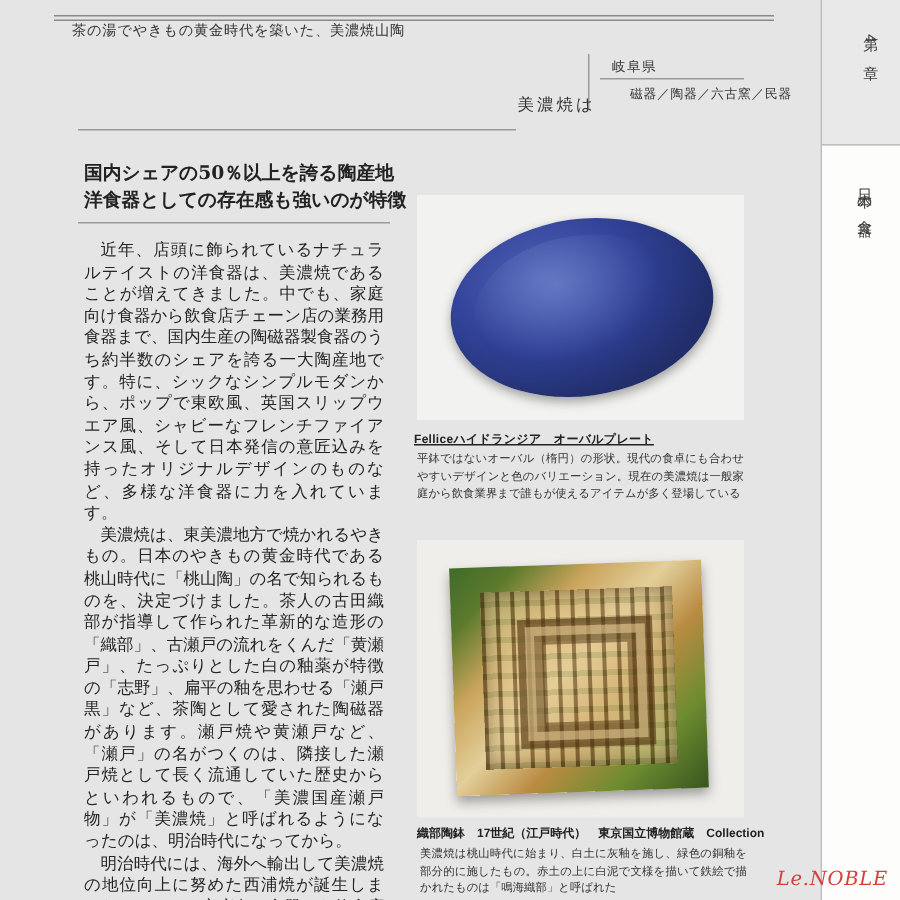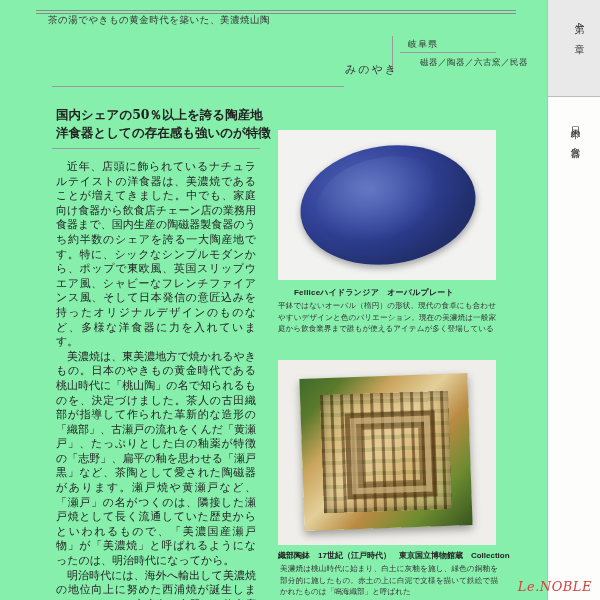--- a/index.html
+++ b/index.html
@@ -11,21 +11,21 @@
     width: 600px;
     height: 600px;
     font-family: "Liberation Sans", sans-serif;
     color: #2b2b2b;
     position: relative;
     overflow: hidden;
   }
   .page {
     position: absolute;
     inset: 0;
-    background: #86efac;
+    background: #e5e5e5;
   }
 
   
   .header-rule-top {
     position: absolute;
     left: 36px;
     top: 10px;
     width: 480px;
     border-top: 1px solid #8a8a8a;
   }
@@ -207,27 +207,28 @@
     left: 9%;
     top: 9%;
     width: 82%;
     height: 82%;
     border-radius: 50%;
     background: radial-gradient(ellipse at 40% 32%, rgba(120,140,210,0.55) 0%, rgba(40,56,140,0.18) 55%, rgba(20,28,70,0.1) 100%);
   }
 
   .fig1-cap-title {
     position: absolute;
-    left: 294px;
+    left: 276px;
     top: 287px;
     font-size: 8px;
     letter-spacing: 0.2px;
     color: #222;
     font-weight: bold;
     white-space: nowrap;
+    text-decoration: underline;
   }
   .fig1-cap-body {
     position: absolute;
     left: 278px;
     top: 300px;
     width: 218px;
     font-size: 7.6px;
     line-height: 11.6px;
     color: #333;
     text-align: justify;
@@ -320,21 +321,21 @@
   <div class="header-title">茶の湯でやきもの黄金時代を築いた、美濃焼山陶</div>
 
   <div class="chapter-rail">
     <div class="chapter-box"></div>
   </div>
   <div class="chapter-num">第 4 章</div>
   <div class="chapter-label">日本の食器</div>
 
   <div class="title-underline"></div>
   <div class="kana-divider"></div>
-  <div class="kana">みのやき</div>
+  <div class="kana">美濃焼は</div>
   <div class="pref">岐阜県</div>
   <div class="pref-rule"></div>
   <div class="tags">磁器／陶器／六古窯／民器</div>
 
   <div class="lead">
     <div>国内シェアの50％以上を誇る陶産地</div>
     <div>洋食器としての存在感も強いのが特徴</div>
   </div>
   <div class="lead-rule"></div>
 

